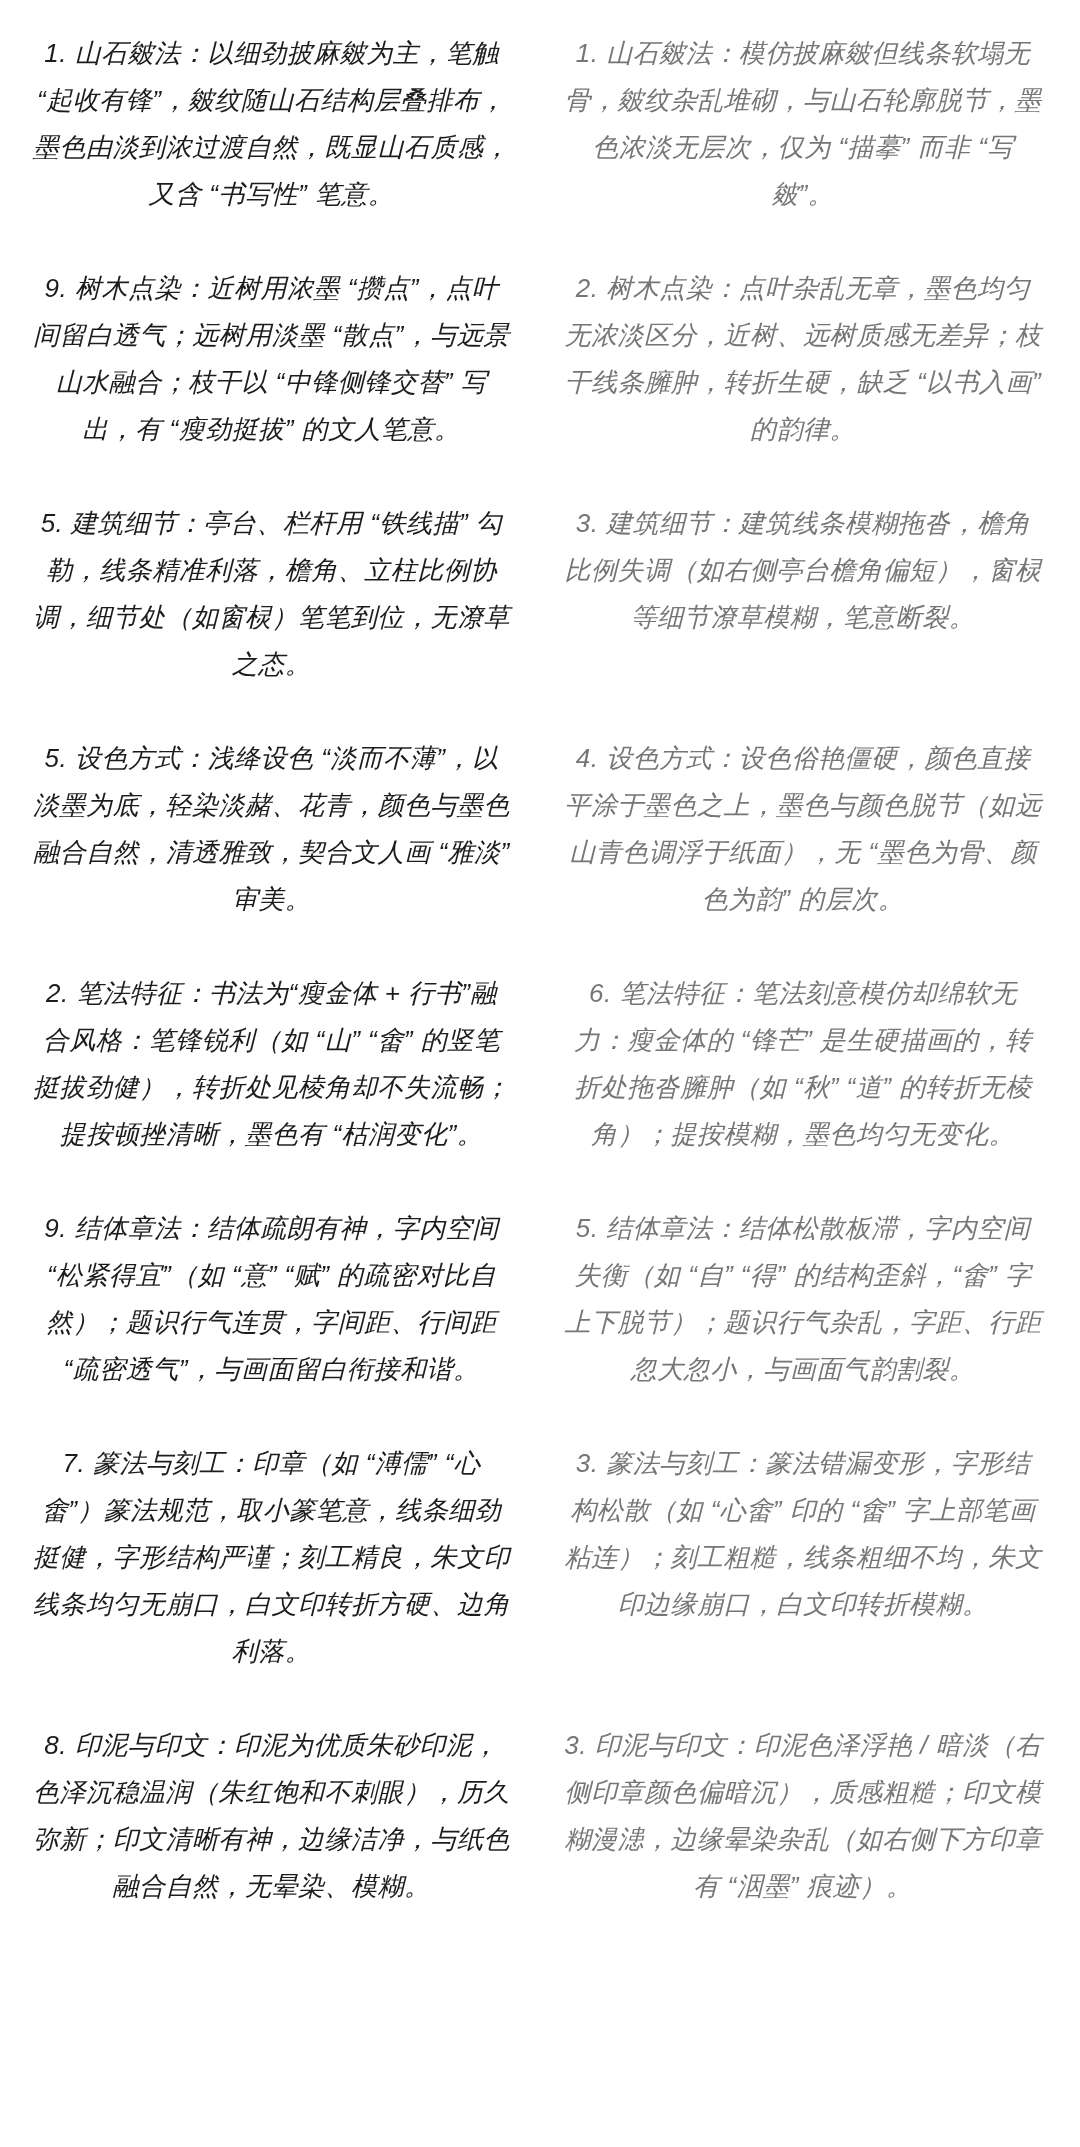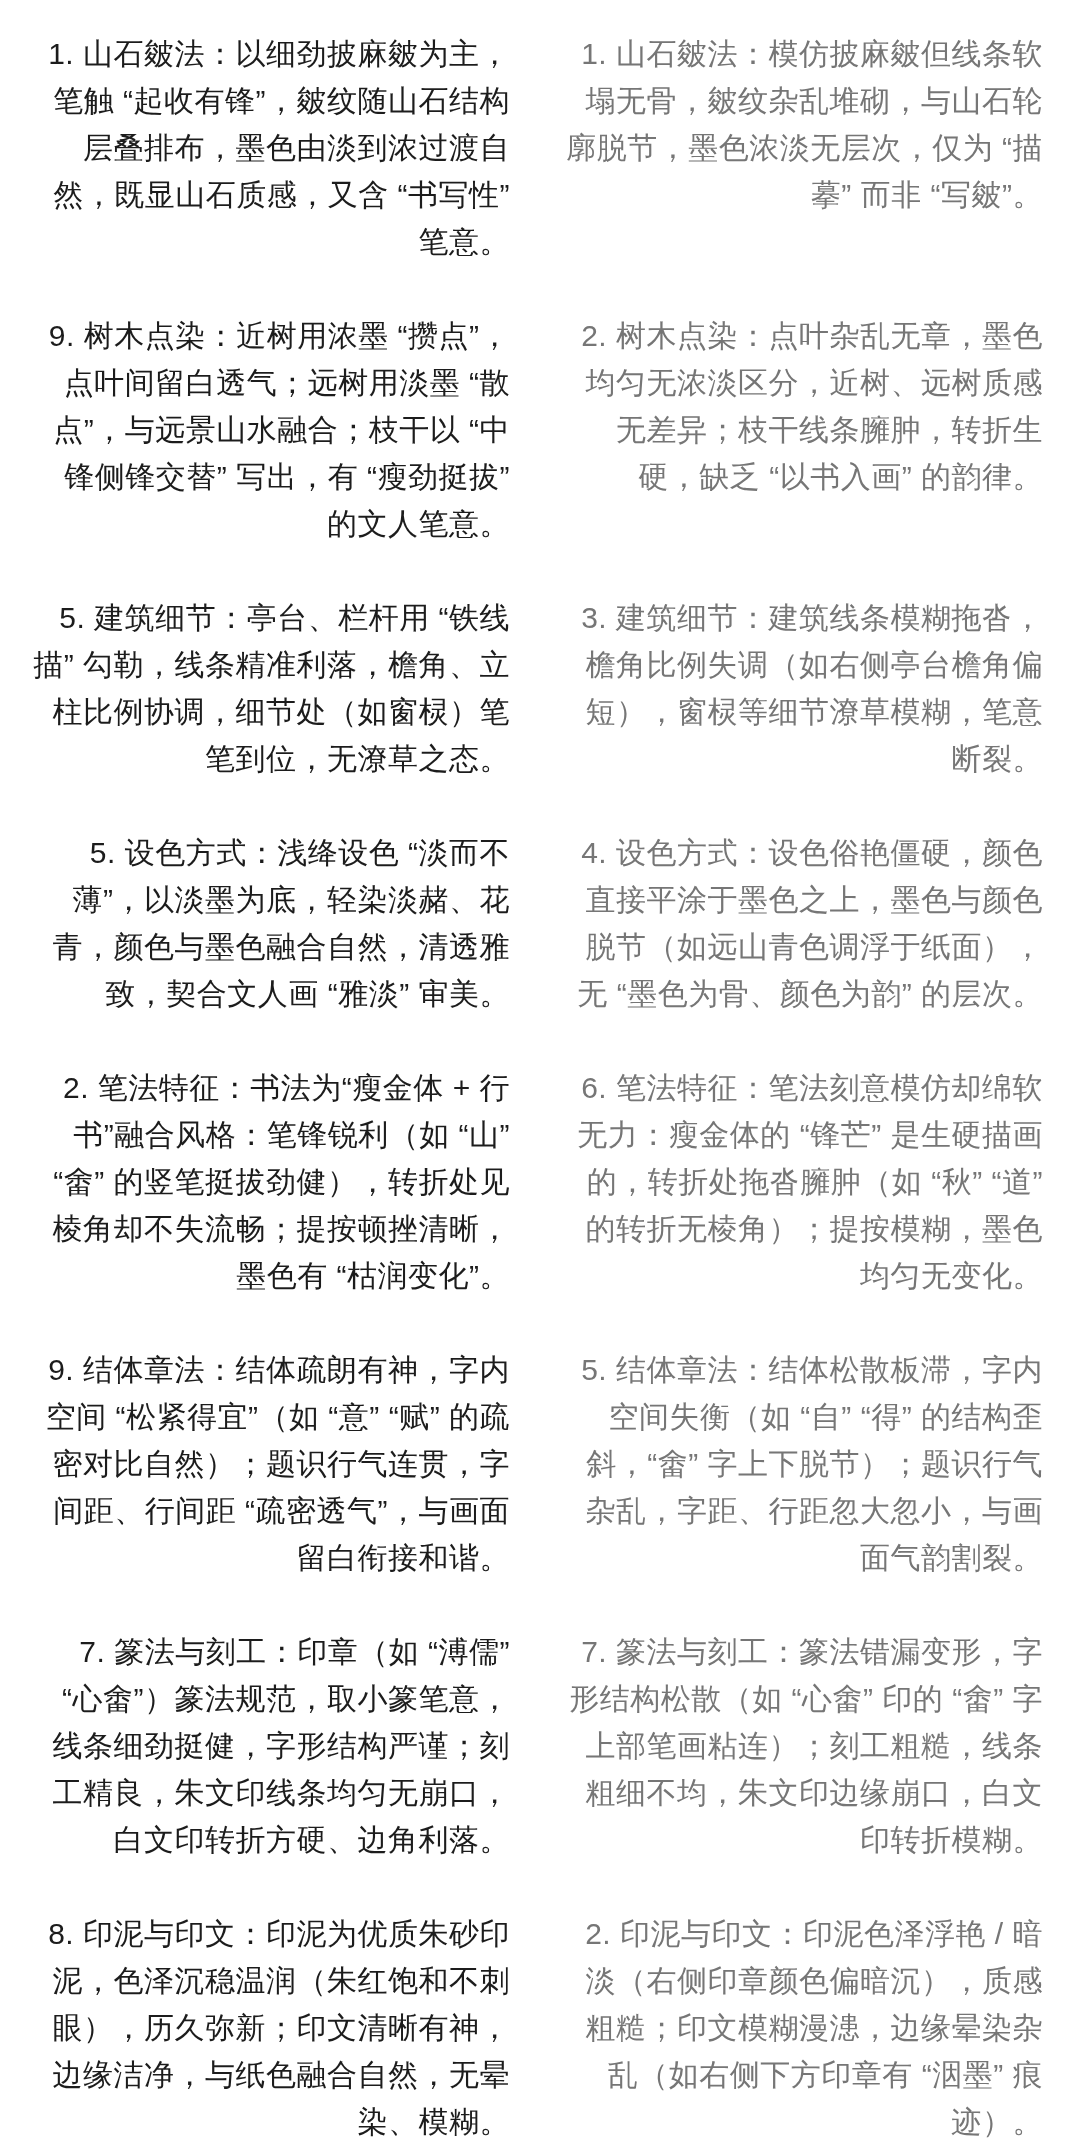--- a/index.html
+++ b/index.html
@@ -20,26 +20,27 @@
   .comparison-grid {
     display: grid;
     grid-template-columns: 477px 480px;
     column-gap: 53px;
     row-gap: 47px;
   }
   .row-contents {
     display: contents;
   }
   .cell {
-    font-size: 30px;
+    font-size: 26px;
     line-height: 47px;
     letter-spacing: 0.5px;
-    text-align: right;
+    text-align: center;
     word-break: break-all;
     overflow-wrap: anywhere;
+    font-style: italic;
   }
   .cell.left {
     color: #1c1c1c;
   }
   .cell.right {
     color: #767676;
   }
 </style>
 </head>
 <body>
@@ -72,26 +73,26 @@
       <div class="cell right">6. 笔法特征：笔法刻意模仿却绵软无力：瘦金体的 “锋芒” 是生硬描画的，转折处拖沓臃肿（如 “秋” “道” 的转折无棱角）；提按模糊，墨色均匀无变化。</div>
     </div>
 
     <div class="row-contents">
       <div class="cell left">9. 结体章法：结体疏朗有神，字内空间 “松紧得宜”（如 “意” “赋” 的疏密对比自然）；题识行气连贯，字间距、行间距 “疏密透气”，与画面留白衔接和谐。</div>
       <div class="cell right">5. 结体章法：结体松散板滞，字内空间失衡（如 “自” “得” 的结构歪斜，“畬” 字上下脱节）；题识行气杂乱，字距、行距忽大忽小，与画面气韵割裂。</div>
     </div>
 
     <div class="row-contents">
       <div class="cell left">7. 篆法与刻工：印章（如 “溥儒” “心畬”）篆法规范，取小篆笔意，线条细劲挺健，字形结构严谨；刻工精良，朱文印线条均匀无崩口，白文印转折方硬、边角利落。</div>
-      <div class="cell right">7. 篆法与刻工：篆法错漏变形，字形结构松散（如 “心畬” 印的 “畬” 字上部笔画粘连）；刻工粗糙，线条粗细不均，朱文印边缘崩口，白文印转折模糊。</div>
+      <div class="cell right">3. 篆法与刻工：篆法错漏变形，字形结构松散（如 “心畬” 印的 “畬” 字上部笔画粘连）；刻工粗糙，线条粗细不均，朱文印边缘崩口，白文印转折模糊。</div>
     </div>
 
     <div class="row-contents">
       <div class="cell left">8. 印泥与印文：印泥为优质朱砂印泥，色泽沉稳温润（朱红饱和不刺眼），历久弥新；印文清晰有神，边缘洁净，与纸色融合自然，无晕染、模糊。</div>
-      <div class="cell right">2. 印泥与印文：印泥色泽浮艳 / 暗淡（右侧印章颜色偏暗沉），质感粗糙；印文模糊漫漶，边缘晕染杂乱（如右侧下方印章有 “洇墨” 痕迹）。</div>
+      <div class="cell right">3. 印泥与印文：印泥色泽浮艳 / 暗淡（右侧印章颜色偏暗沉），质感粗糙；印文模糊漫漶，边缘晕染杂乱（如右侧下方印章有 “洇墨” 痕迹）。</div>
     </div>
 
     <div class="row-contents">
       
       
     </div>
 
     <div class="row-contents">
       
       

